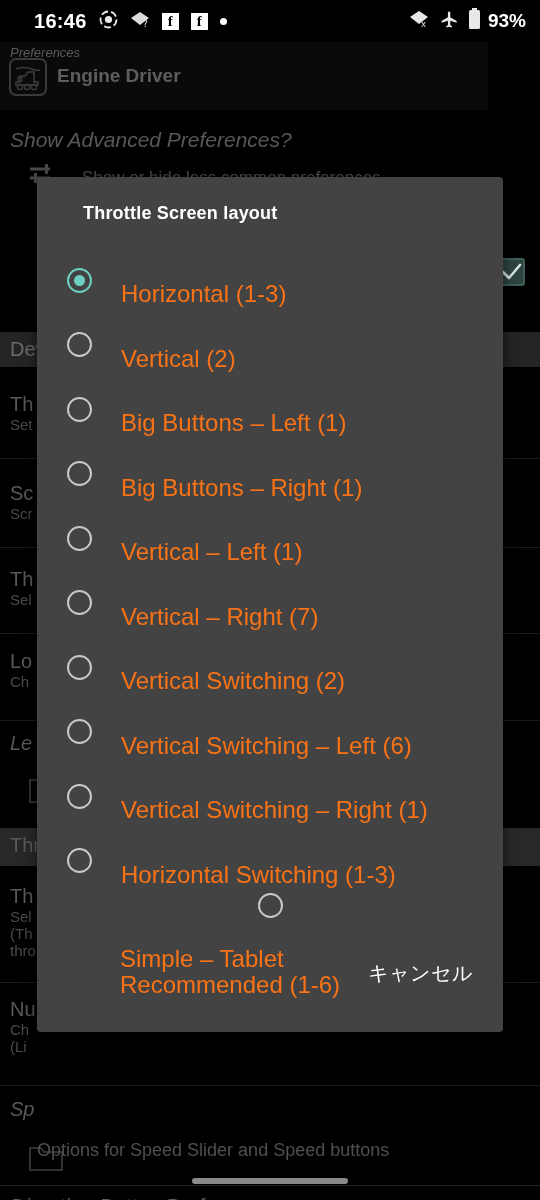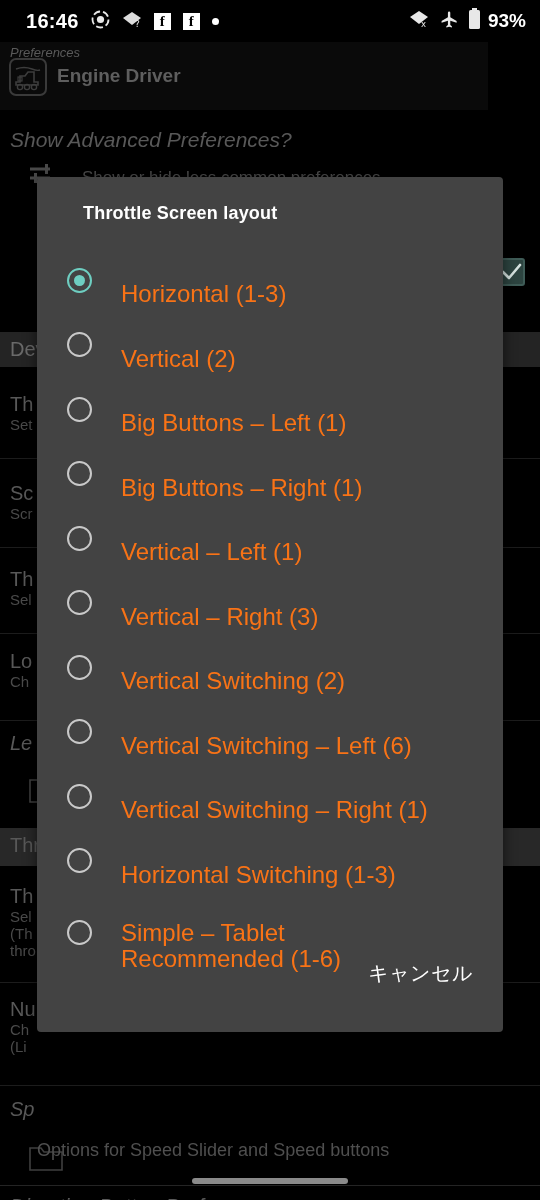--- a/index.html
+++ b/index.html
@@ -18,21 +18,21 @@
 
   
   #status-bar {
     position:absolute; top:0; left:0;
     width:540px; height:42px;
     background:#000;
     display:flex; align-items:center;
   }
   #status-left {
     display:flex; align-items:center; gap:12px;
-    margin-left:26px;
+    margin-left:34px;
   }
   #status-clock {
     color:#fff; font-size:20px; font-weight:bold;
     letter-spacing:0.3px;
   }
   #status-right {
     position:absolute; right:14px; top:0; height:42px;
     display:flex; align-items:center; gap:9px;
   }
   .sicon { display:block; }
@@ -153,21 +153,21 @@
     position:absolute; left:5px; top:5px;
     width:11px; height:11px; border-radius:50%;
     background:#6ecec1;
   }
   .option-label {
     color:#f97316; font-size:24px;
     line-height:26px;
     max-width:330px;
     margin-top:28px;
   }
-  .option.two-line { height:78px; }
+  .option.two-line { height:78px;flex-direction:column; }
 
   #cancel-button {
     position:absolute; right:30px; top:783px;
     color:#ffffff; font-size:20px;
     font-weight:500;
     letter-spacing:0.5px;
     cursor:pointer;
     background:none; border:none;
     font-family:"DejaVu Sans", sans-serif;
   }
@@ -350,21 +350,21 @@
       <div class="option">
         <span class="radio"></span>
         <span class="option-label">Big Buttons – Right (1)</span>
       </div>
       <div class="option">
         <span class="radio"></span>
         <span class="option-label">Vertical – Left (1)</span>
       </div>
       <div class="option">
         <span class="radio"></span>
-        <span class="option-label">Vertical – Right (3)</span>
+        <span class="option-label">Vertical – Right (7)</span>
       </div>
       <div class="option">
         <span class="radio"></span>
         <span class="option-label">Vertical Switching (2)</span>
       </div>
       <div class="option">
         <span class="radio"></span>
         <span class="option-label">Vertical Switching – Left (6)</span>
       </div>
       <div class="option">

